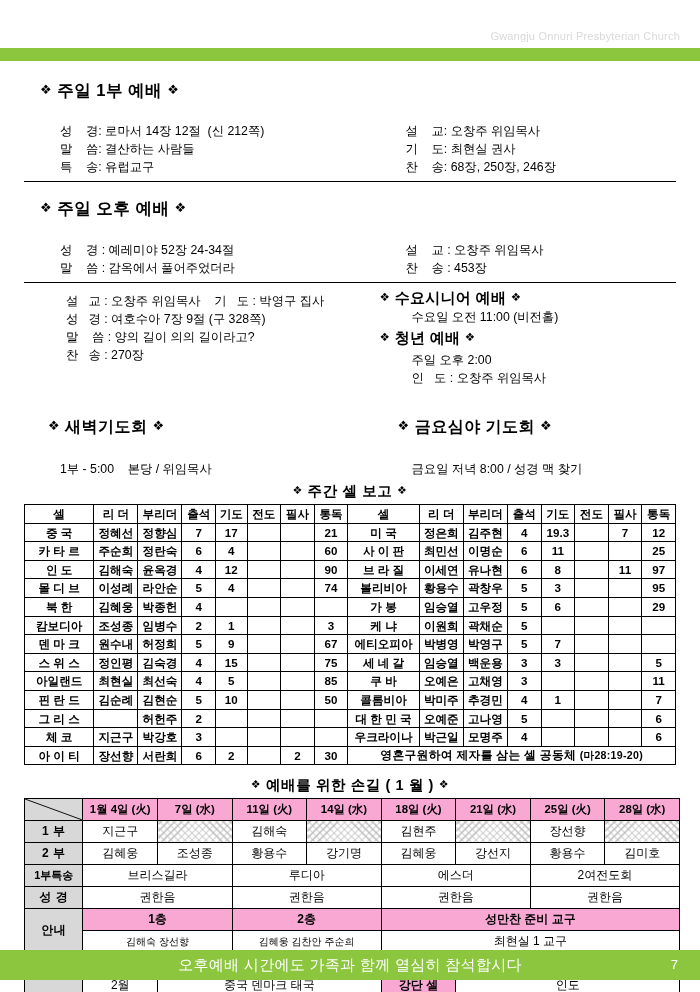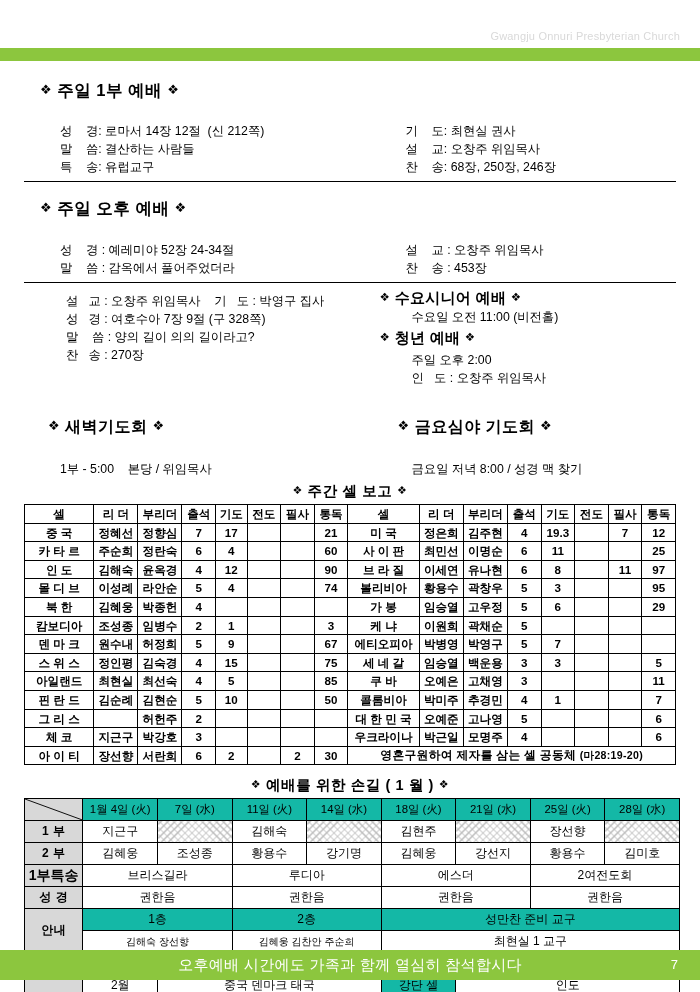--- a/index.html
+++ b/index.html
@@ -129,22 +129,22 @@
   }
   table.sched td {
     border: 1px solid #000;
     text-align: center;
     height: 21px;
     padding: 0 1px;
     overflow: hidden;
     white-space: nowrap;
   }
   td.shead {
-    background: #14b8a6;
-    font-weight: normal;
+    background: #f9a8d4;
+    font-weight: bold;
   }
   td.rowhead {
     background: #d8d8d8;
     font-weight: bold;
     letter-spacing: .5px;
   }
   td.hatch {
     background-color: #ffffff;
     background-image:
       repeating-linear-gradient(45deg, #b9b9b9 0 1px, transparent 1px 5px),
@@ -207,22 +207,22 @@
     <span class="dia">❖</span>
   </div>
   <div style="height:4px"></div>
   <div class="two-col">
     <div class="col-l">
       <div class="line"><span class="lbl">성    경</span>: <span>로마서 14장 12절  (신 212쪽)</span></div>
       <div class="line"><span class="lbl">말    씀</span>: <span>결산하는 사람들</span></div>
       <div class="line"><span class="lbl">특    송</span>: <span>유럽교구</span></div>
     </div>
     <div class="col-r">
+      <div class="line"><span class="lbl">설    교</span>: <span>오창주 위임목사</span></div>
       <div class="line"><span class="lbl">기    도</span>: <span>최현실 권사</span></div>
-      <div class="line"><span class="lbl">설    교</span>: <span>오창주 위임목사</span></div>
       <div class="line"><span class="lbl">찬    송</span>: <span>68장, 250장, 246장</span></div>
     </div>
   </div>
 
   <hr class="sep">
 
   <div class="svc-title">
     <span class="dia">❖</span>
     <span>주일 오후 예배</span>
     <span class="dia">❖</span>
@@ -623,21 +623,21 @@
         <td>김혜웅</td>
         <td>조성종</td>
         <td>황용수</td>
         <td>강기명</td>
         <td>김혜웅</td>
         <td>강선지</td>
         <td>황용수</td>
         <td>김미호</td>
       </tr>
       <tr>
-        <td class="rowhead" style="font-size:14px;letter-spacing:0">1부특송</td>
+        <td class="rowhead" style="font-size:11px;letter-spacing:0">1부특송</td>
         <td colspan="2">브리스길라</td>
         <td colspan="2">루디아</td>
         <td colspan="2">에스더</td>
         <td colspan="2">2여전도회</td>
       </tr>
       <tr>
         <td class="rowhead">성 경</td>
         <td colspan="2">권한음</td>
         <td colspan="2">권한음</td>
         <td colspan="2">권한음</td>

